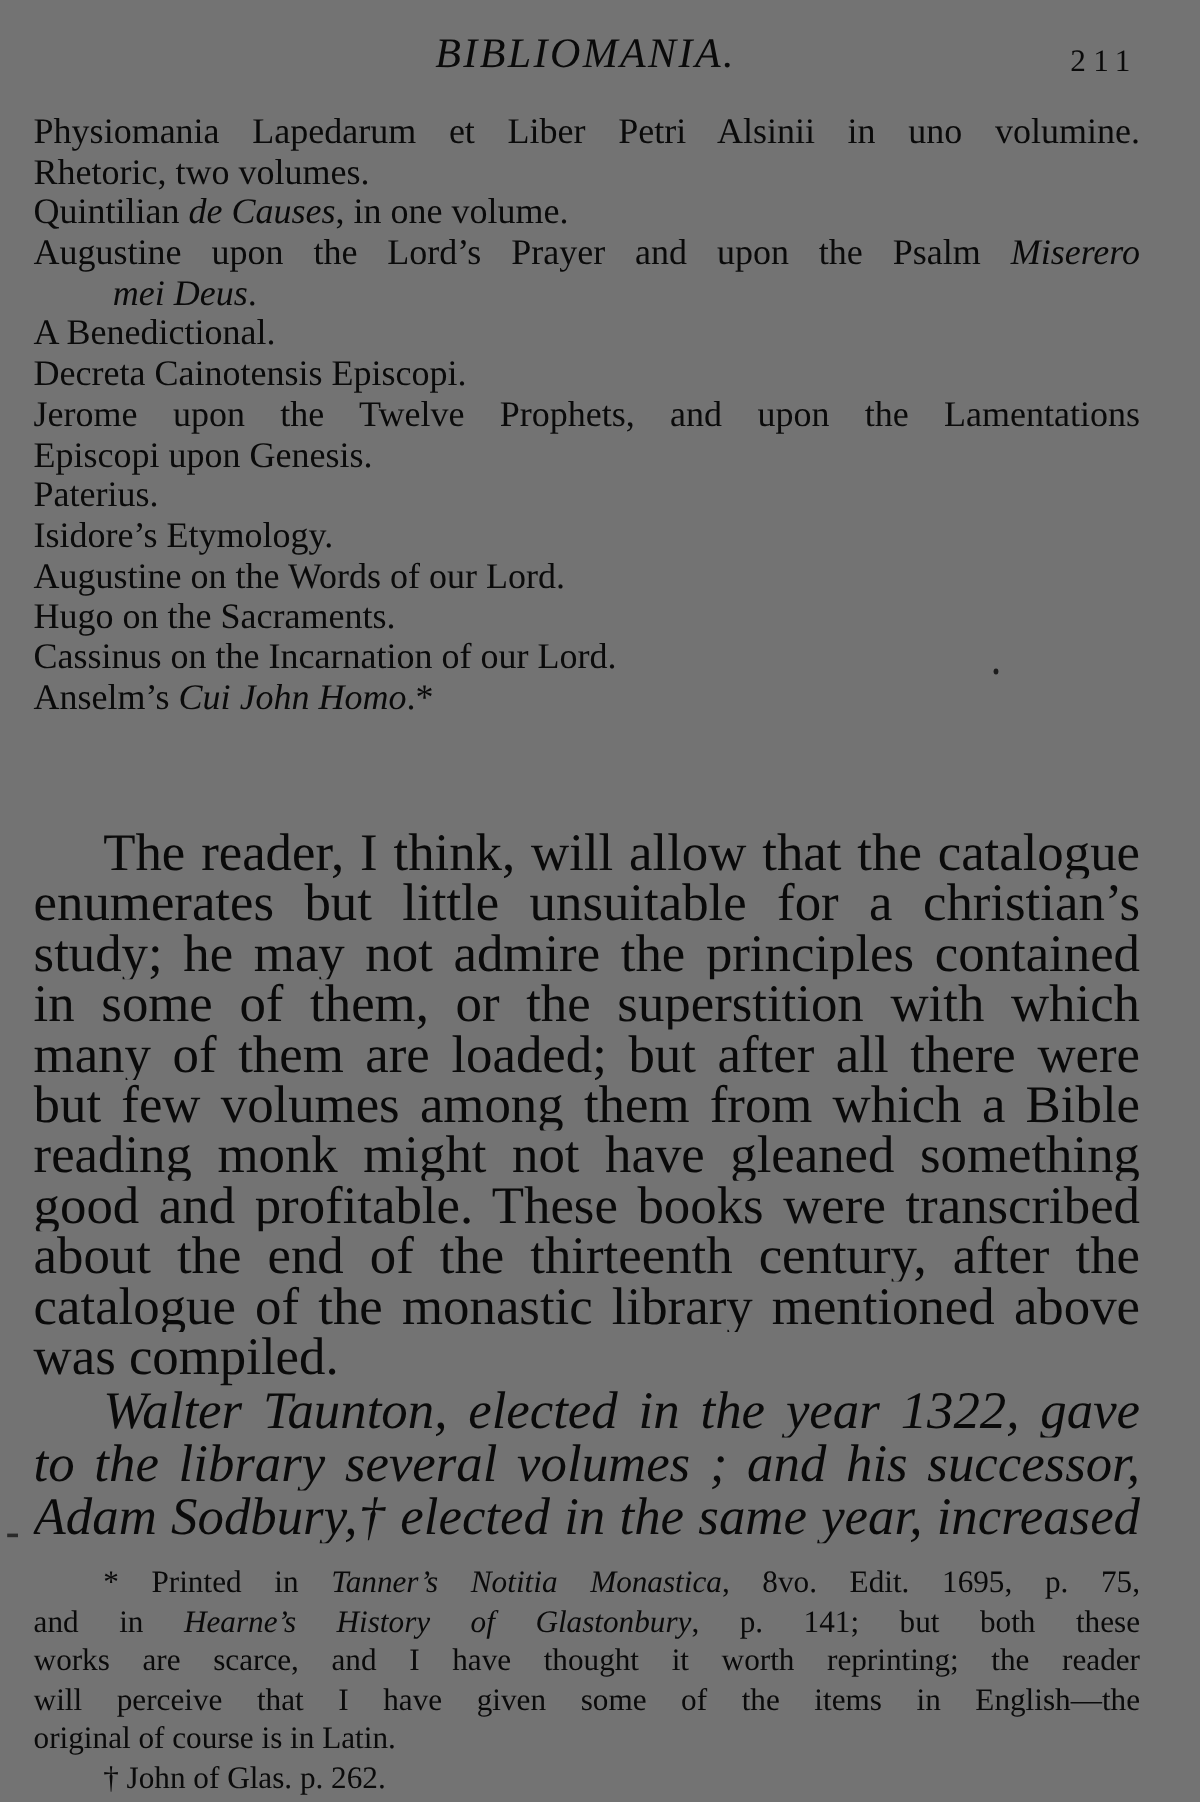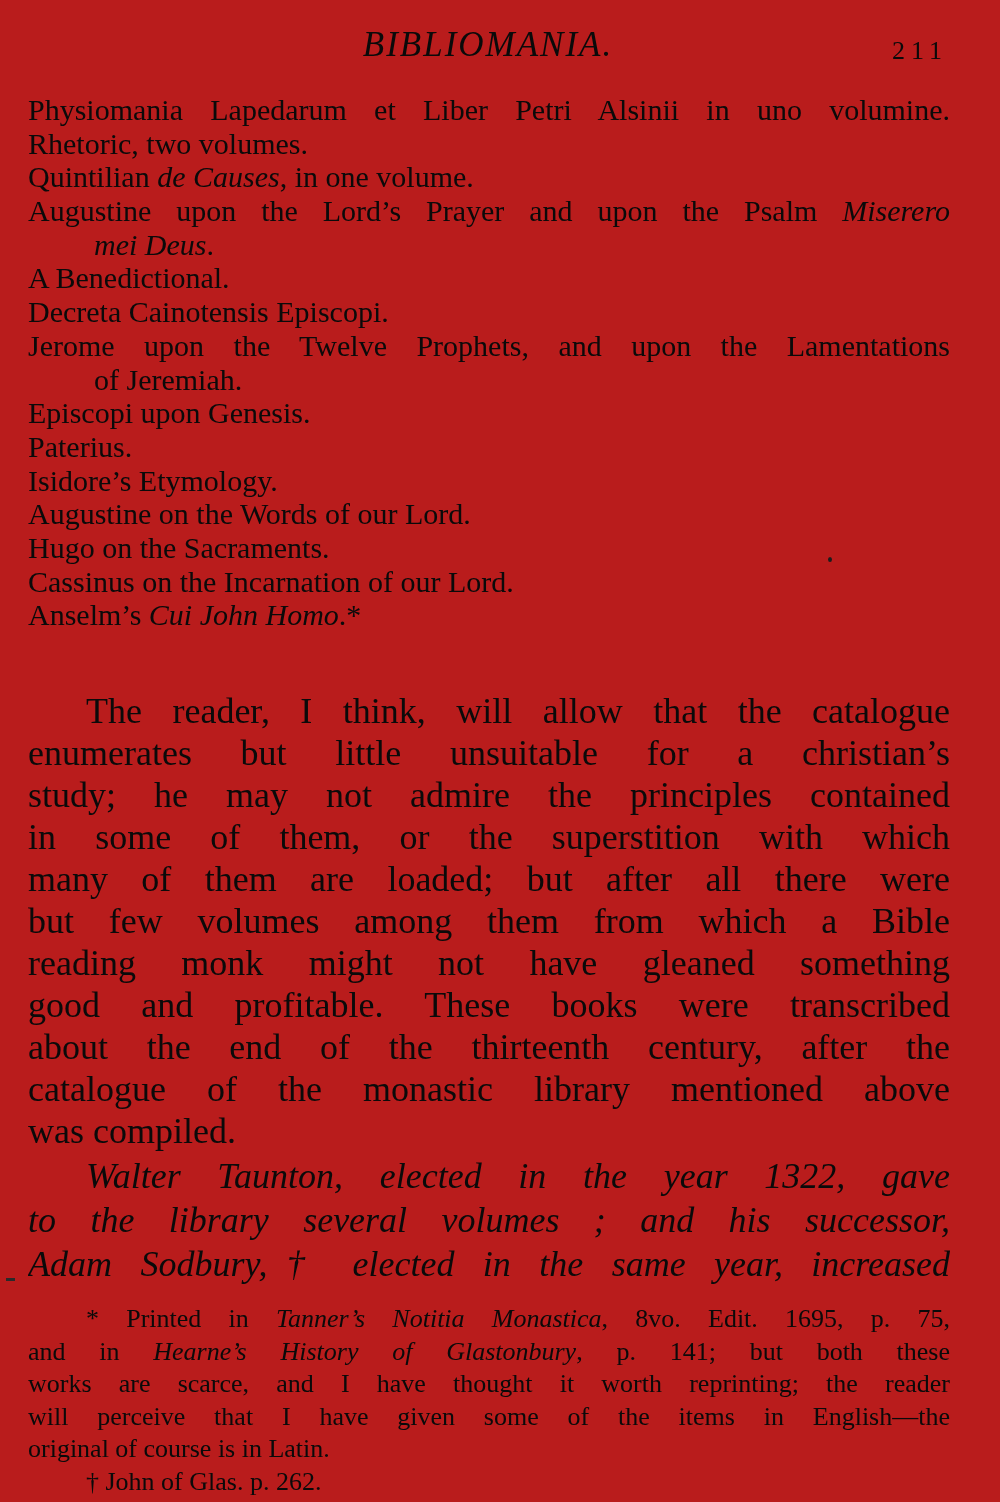--- a/index.html
+++ b/index.html
@@ -2,21 +2,21 @@
 <html><head>
 <meta charset="utf-8">
 <style>
   html, body { margin: 0; padding: 0; background: #ffffff; }
   body { width: 1000px; height: 1502px; }
 
   .page {
     position: relative;
     width: 1000px;
     height: 1502px;
-    background: #b91c1c;
+    background: #737373;
     color: #0a0a0a;
     font-family: "Liberation Serif", serif;
     overflow: hidden;
   }
 
   
   .running-title {
     position: absolute;
     top: 24px; left: 28px; right: 52px;
     text-align: center;
@@ -40,21 +40,21 @@
   }
   .cl { height: 33.7px; line-height: 33.7px; white-space: nowrap; }
   .cl.j { white-space: normal; }
   .cont { padding-left: 66px; }
 
   
   .j { text-align: justify; overflow: hidden; }
   .j::after { content: ""; display: inline-block; width: 100%; height: 0; }
 
   
-  .para { position: absolute; left: 28px; right: 50px; font-size: 36px; }
+  .para { position: absolute; left: 28px; right: 50px; font-size: 44px; }
   .para1 { top: 690px; }
   .para1 .pl { height: 42px; line-height: 42px; }
   .para2 { top: 1154px; font-style: italic; }
   .para2 .pl { height: 44px; line-height: 44px; }
   .ind { text-indent: 58px; }
 
   
   .footnote {
     position: absolute;
     top: 1303px; left: 28px; right: 50px;
@@ -86,21 +86,20 @@
 
   <section class="catalogue">
     <div class="cl j"><span>Physiomania Lapedarum et Liber Petri Alsinii in uno volumine.</span></div>
     <div class="cl"><span>Rhetoric, two volumes.</span></div>
     <div class="cl"><span>Quintilian </span><span class="em">de Causes</span><span>, in one volume.</span></div>
     <div class="cl j"><span>Augustine upon the Lord’s Prayer and upon the Psalm </span><span class="em">Miserero</span></div>
     <div class="cl cont"><span class="em">mei Deus</span><span>.</span></div>
     <div class="cl"><span>A Benedictional.</span></div>
     <div class="cl"><span>Decreta Cainotensis Episcopi.</span></div>
     <div class="cl j"><span>Jerome upon the Twelve Prophets, and upon the Lamentations</span></div>
-    <div class="cl cont"><span>of Jeremiah.</span></div>
     <div class="cl"><span>Episcopi upon Genesis.</span></div>
     <div class="cl"><span>Paterius.</span></div>
     <div class="cl"><span>Isidore’s Etymology.</span></div>
     <div class="cl"><span>Augustine on the Words of our Lord.</span></div>
     <div class="cl"><span>Hugo on the Sacraments.</span></div>
     <div class="cl"><span>Cassinus on the Incarnation of our Lord.</span></div>
     <div class="cl"><span>Anselm’s </span><span class="em">Cui John Homo</span><span>.*</span></div>
   </section>
 
   <section class="para para1">

